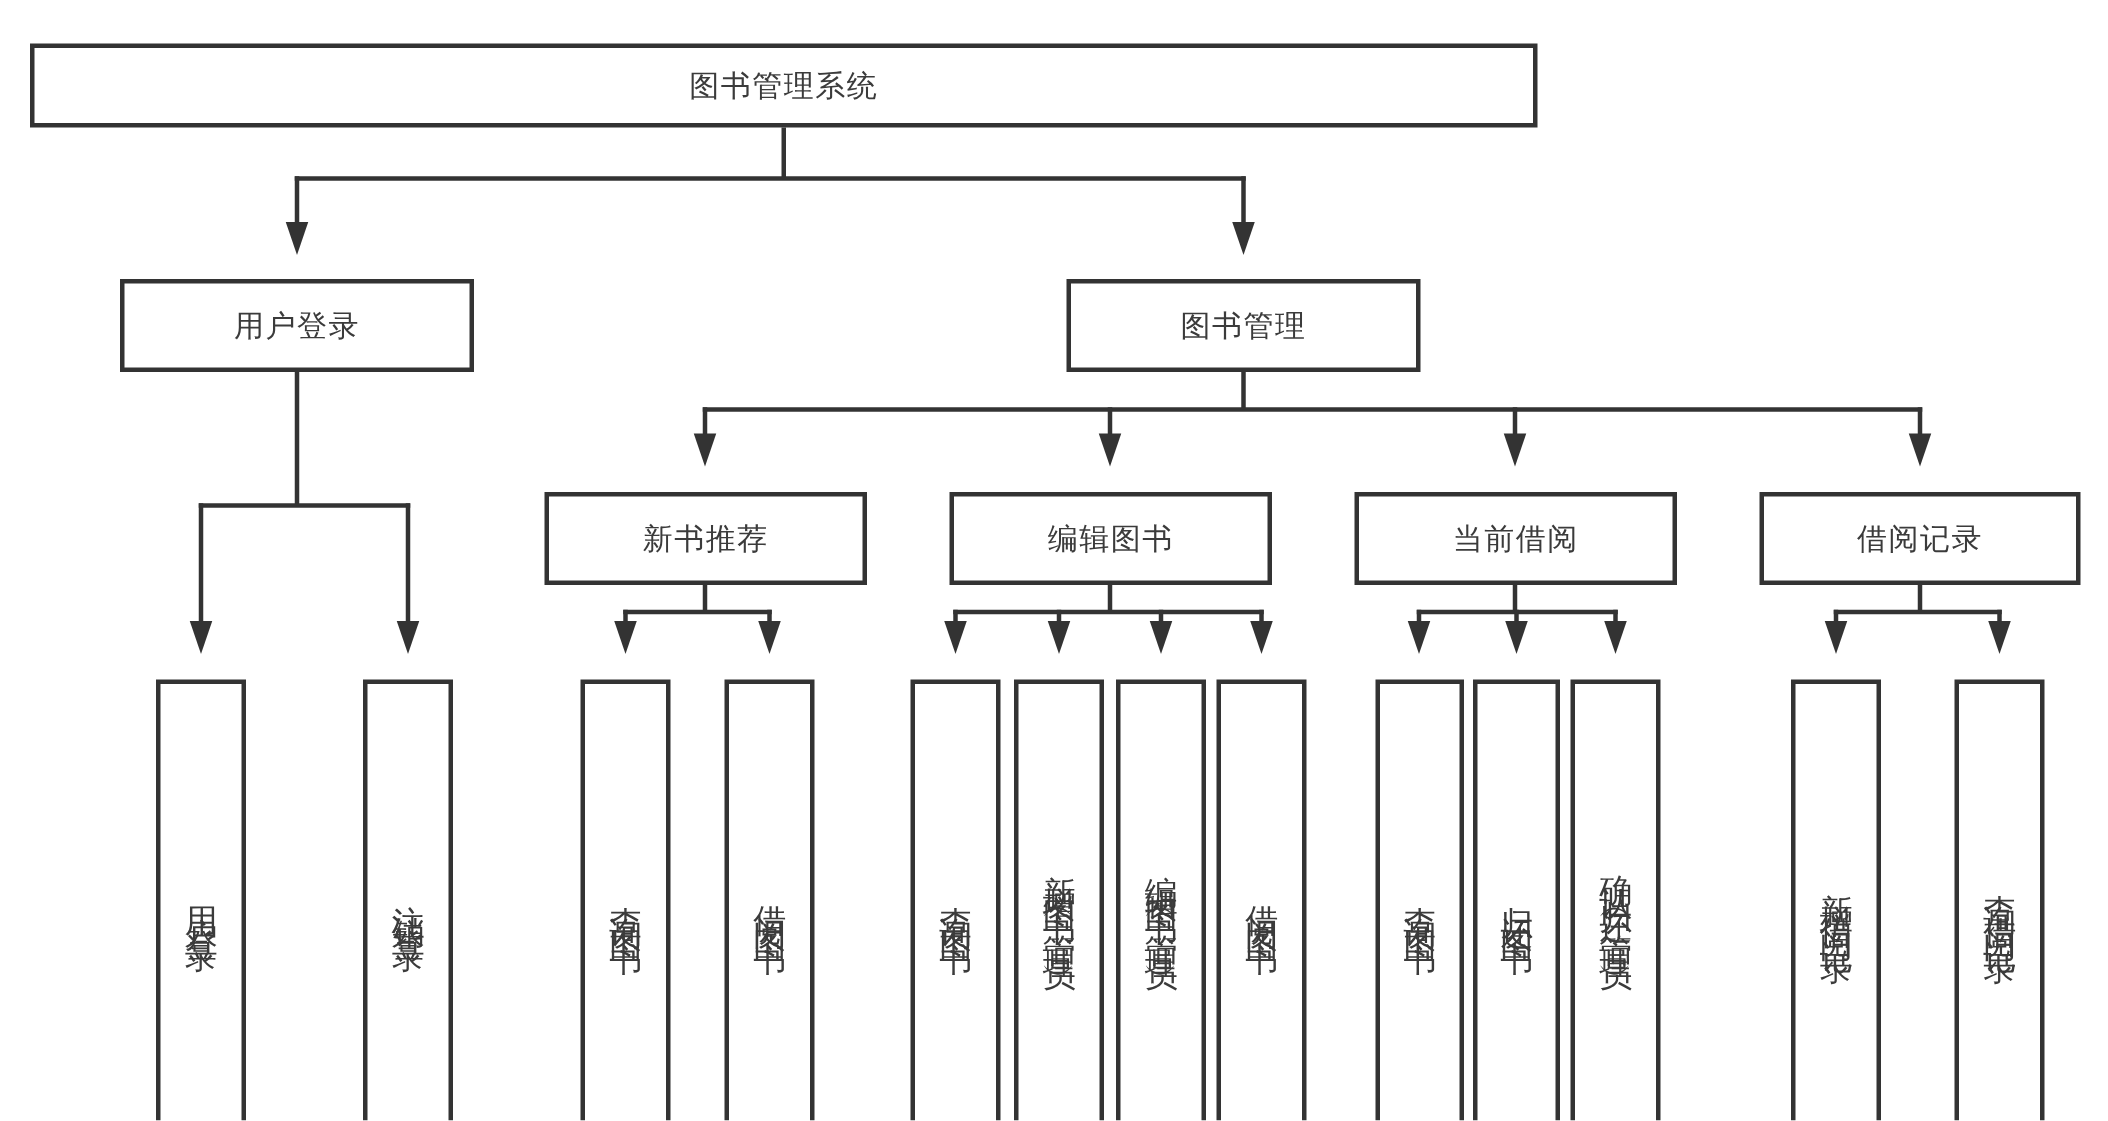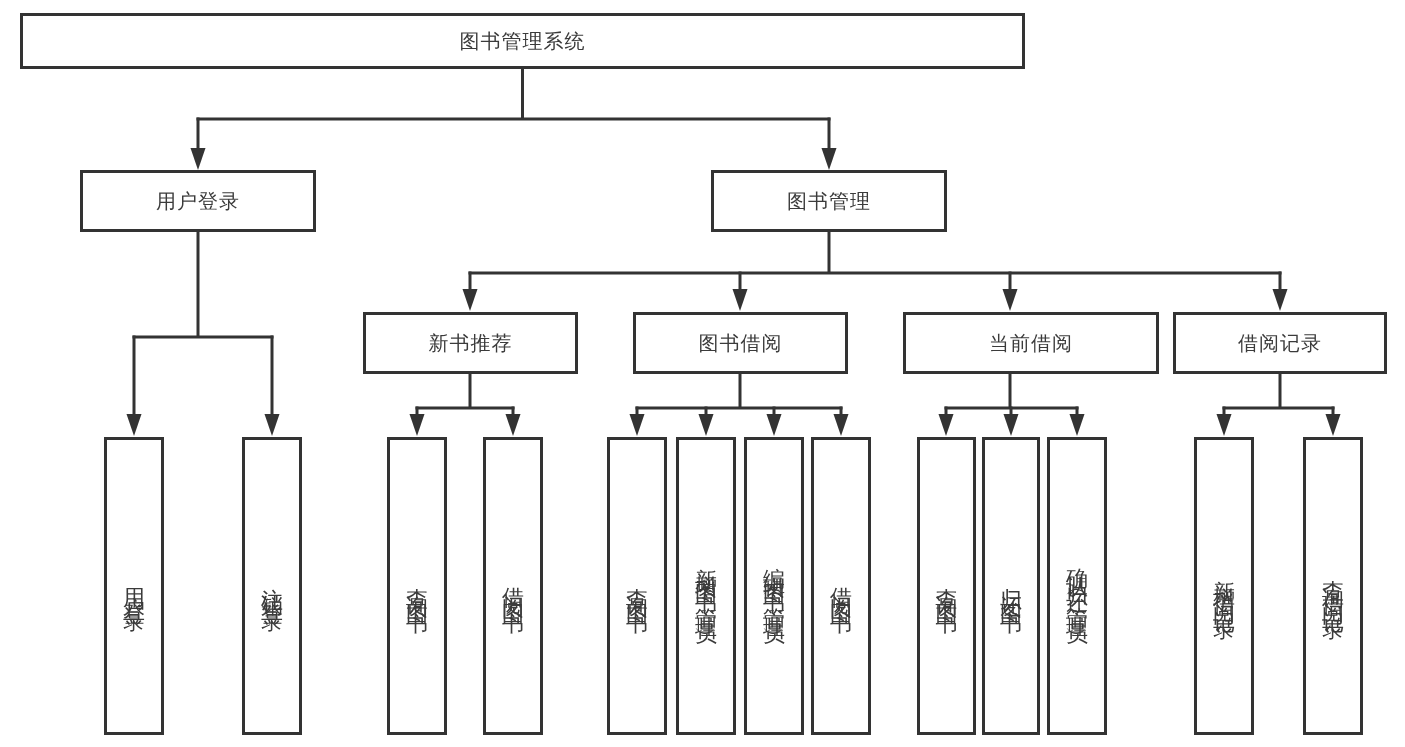--- a/index.html
+++ b/index.html
@@ -4,21 +4,21 @@
 <style>
   html,body { margin:0; padding:0; background:#ffffff; }
   .canvas {
     position:relative; width:1405px; height:747px; background:#ffffff;
     font-family:"Liberation Sans","DejaVu Sans",sans-serif; overflow:hidden;
   }
   .connectors { position:absolute; left:0; top:0; z-index:1; }
   .node {
     position:absolute; background:#ffffff; border:3px solid #333333;
     box-sizing:border-box; color:#3b3b3b; z-index:2;
-    display:flex; align-items:center; justify-content:center; text-align:center;
+    display:flex; align-items:center; justify-content:center; text-align:center;margin-top:16px;
   }
   .node.h .lbl { font-size:20px; letter-spacing:1px; white-space:nowrap; }
   .node.v .lbl {
     writing-mode:vertical-rl; text-orientation:mixed;
     font-size:22px; line-height:1.1; letter-spacing:8px; display:inline-block;
   }
   .watermark {
     position:absolute; top:714px; right:5px; z-index:5;
     color:#c9cdd1; font-size:20px; letter-spacing:0.5px; white-space:nowrap;
   }
@@ -101,23 +101,23 @@
     <span class="lbl">用户登录</span>
   </div>
   <div class="node h" style="left:711px;top:170px;width:236px;height:62px;font-family:Liberation Mono, monospace;">
     <span class="lbl">图书管理</span>
   </div>
 
   <div class="node h" style="left:363px;top:312px;width:215px;height:62px;text-align:right;">
     <span class="lbl">新书推荐</span>
   </div>
   <div class="node h" style="left:633px;top:312px;width:215px;height:62px;">
-    <span class="lbl">图书借阅</span>
+    <span class="lbl">编辑图书</span>
   </div>
-  <div class="node h" style="left:903px;top:312px;width:256px;height:62px;">
+  <div class="node h" style="left:903px;top:312px;width:215px;height:62px;">
     <span class="lbl">当前借阅</span>
   </div>
   <div class="node h" style="left:1173px;top:312px;width:214px;height:62px;">
     <span class="lbl">借阅记录</span>
   </div>
 
   <div class="node v" style="left:104px;top:437px;width:60px;height:298px;">
     <span class="lbl">用户登录</span>
   </div>
   <div class="node v" style="left:242px;top:437px;width:60px;height:298px;">

